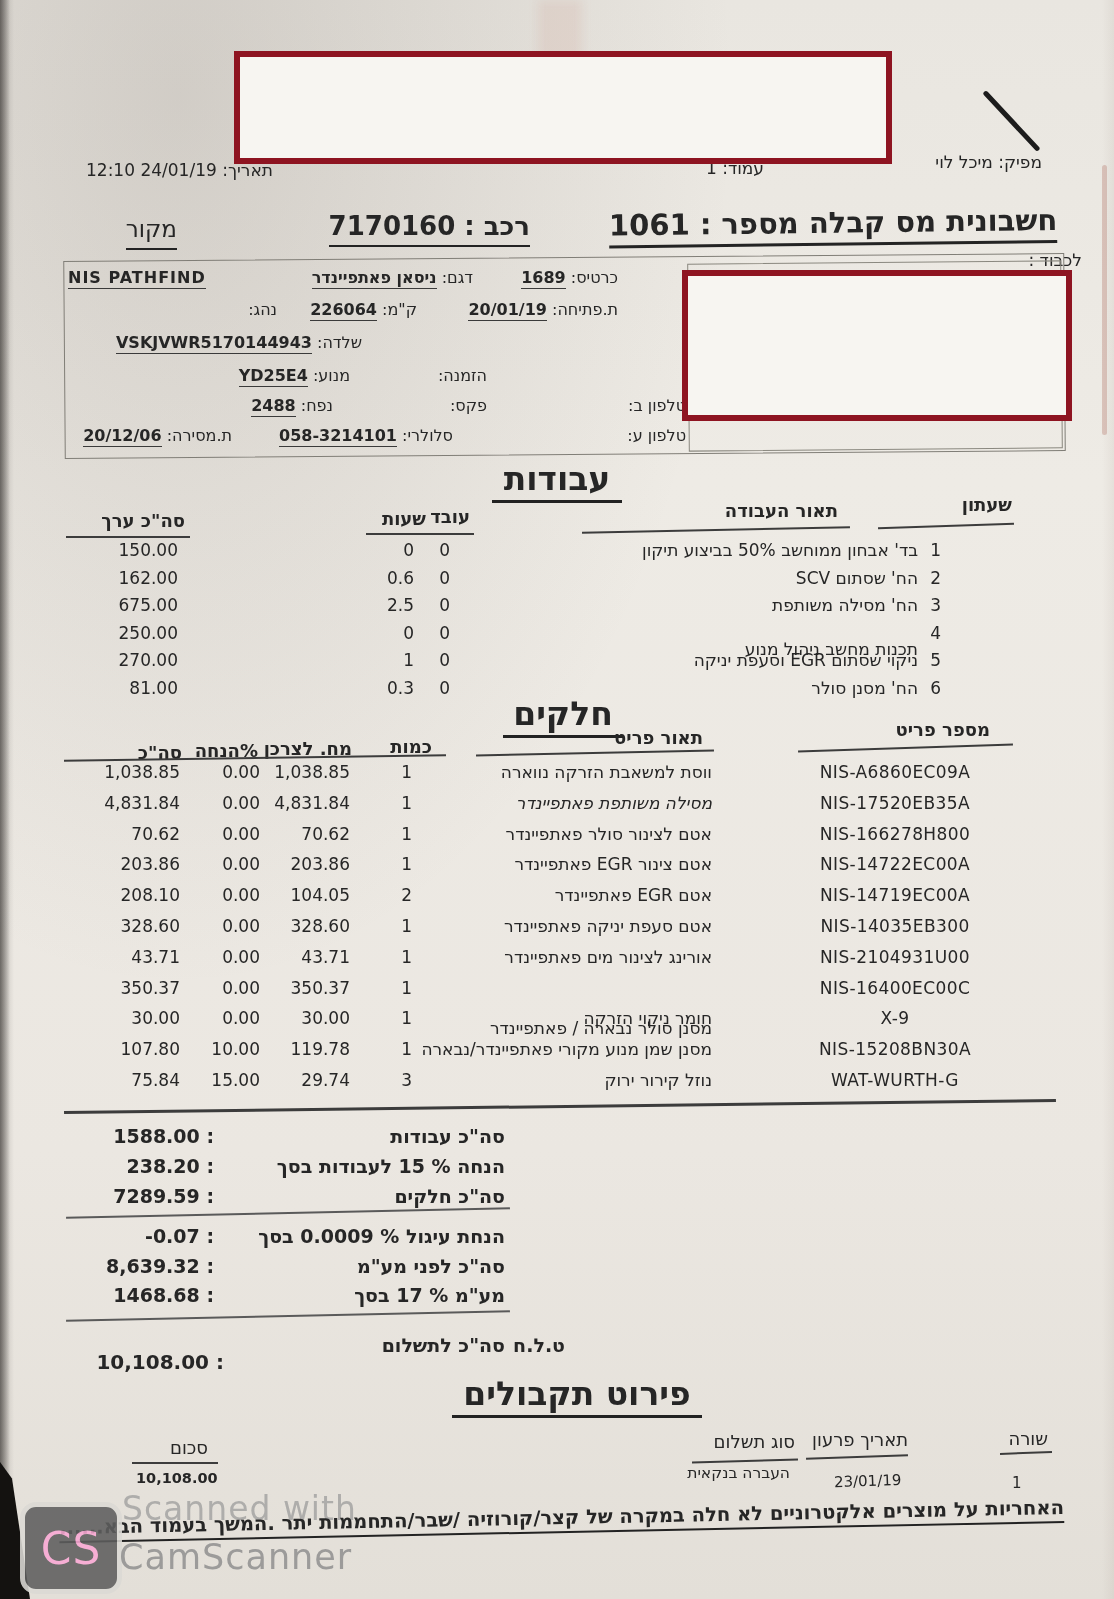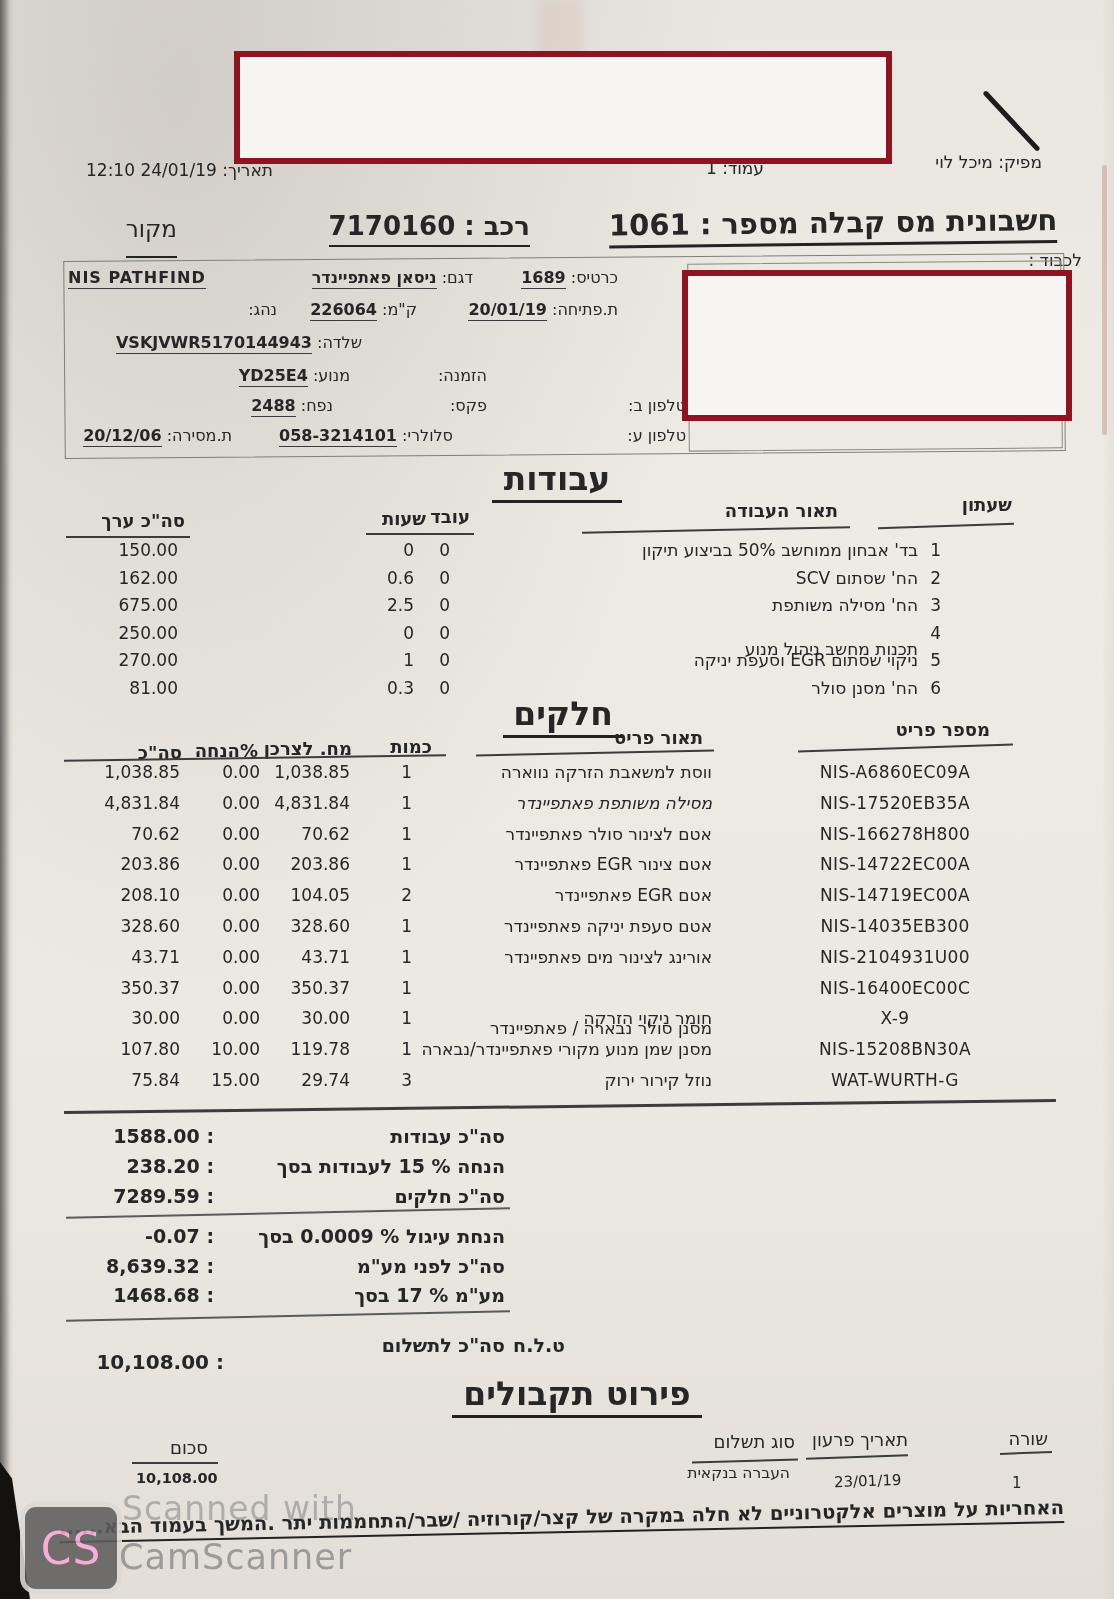--- a/index.html
+++ b/index.html
@@ -22,21 +22,21 @@
   
   #pen{left:986px;top:90px;width:80px;height:4.5px;background:#1c1c1c;border-radius:3px;
        transform:rotate(47deg);transform-origin:0 0}
   #producer{right:72px;top:152px;font-size:17px}
   #pageno{right:350px;top:158px;font-size:17px}
   #datetime{left:86px;top:160px;font-size:17px;direction:rtl}
   #doc-title{right:57px;top:203px;font-size:29px;font-weight:bold;direction:rtl;
              border-bottom:3px solid #232323;padding-bottom:3px;transform:rotate(-0.7deg);transform-origin:100% 50%}
   #doc-vehicle{right:584px;top:211px;font-size:26px;font-weight:bold;direction:rtl;
                border-bottom:2.6px solid #232323;padding-bottom:4px}
-  #doc-copy{right:937px;top:216px;font-size:23px;direction:rtl;border-bottom:2.2px solid #232323;padding-bottom:14px}
+  #doc-copy{right:937px;top:216px;font-size:23px;direction:rtl;border-bottom:2.2px solid #232323;padding-bottom:6px}
   #to-label{right:32px;top:250px;font-size:17px;direction:rtl}
 
   
   #detailsBox{left:64px;top:257px;width:999px;height:196px;border:1.6px solid #807e77;transform:rotate(-0.45deg)}
   #custBox{left:688px;top:262px;width:372px;height:186px;border:1.4px solid #8a887f;transform:rotate(-0.5deg)}
   .fld{position:absolute;font-size:16px;direction:rtl;white-space:nowrap}
   .fld .vl{border-bottom:1.8px solid #3a3a3a;padding-bottom:1px;font-weight:bold}
   .fld .lb{font-weight:normal}
   .fld.ltr{direction:ltr;font-weight:bold;letter-spacing:1px}
 

